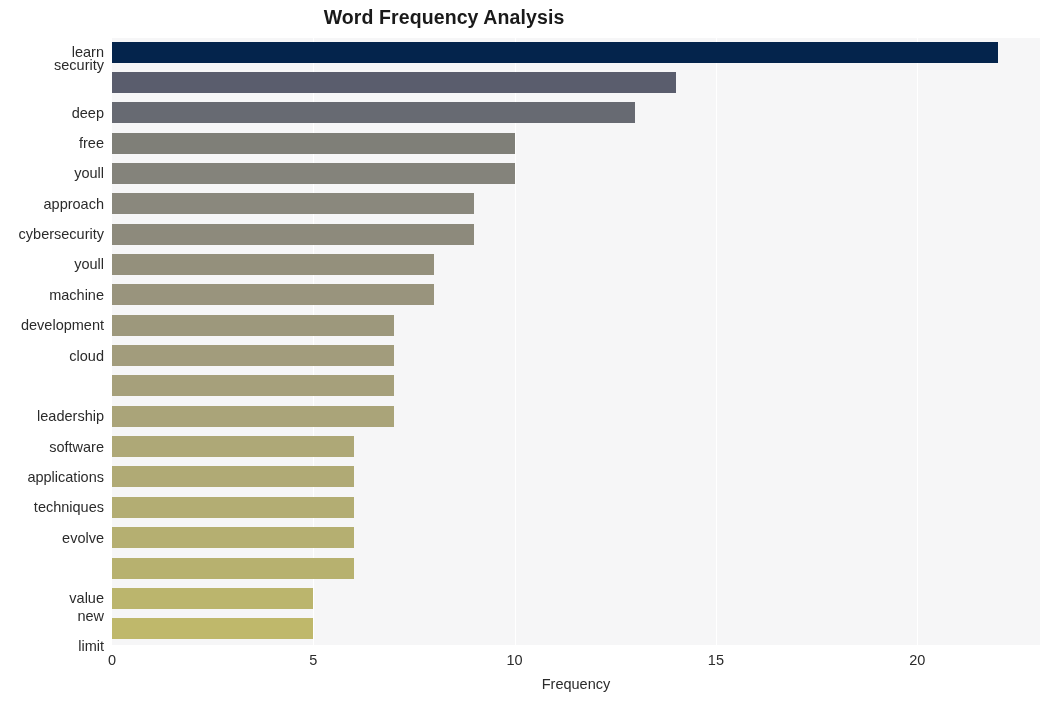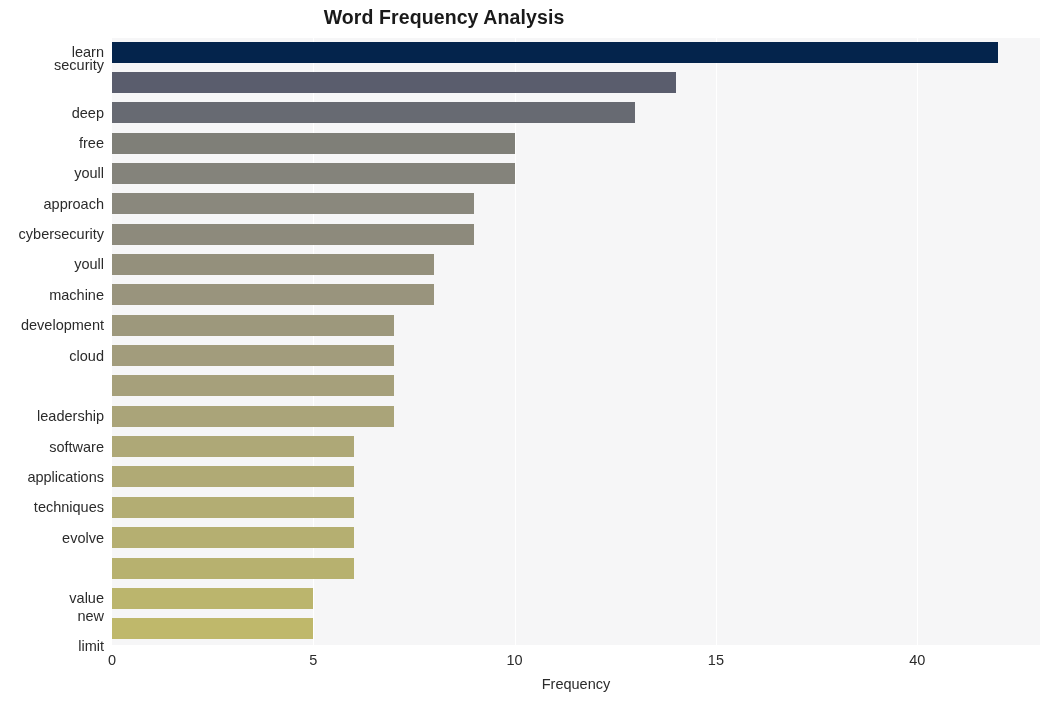--- a/index.html
+++ b/index.html
@@ -193,18 +193,18 @@
         </div>
       </div>
   </div>
 
   <div id="x-axis">
     <div id="xticks">
         <div class="xtick" style="left: 112px;">0</div>
         <div class="xtick" style="left: 313.302px;">5</div>
         <div class="xtick" style="left: 514.603px; text-align: right;">10</div>
         <div class="xtick" style="left: 715.905px;">15</div>
-        <div class="xtick" style="left: 917.206px;">40</div>
+        <div class="xtick" style="left: 917.206px;">20</div>
       </div>
     <div id="x-axis-label">Frequency</div>
   </div>
 
 </div>
 
 </body></html>

